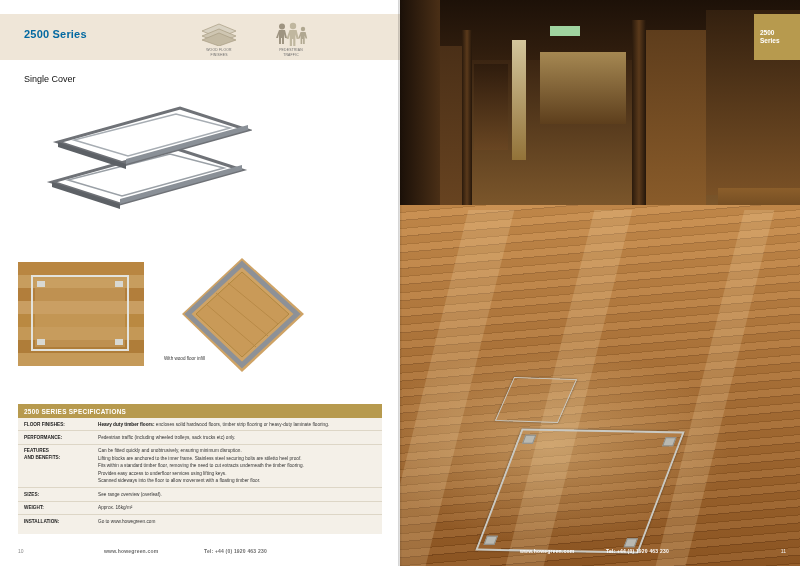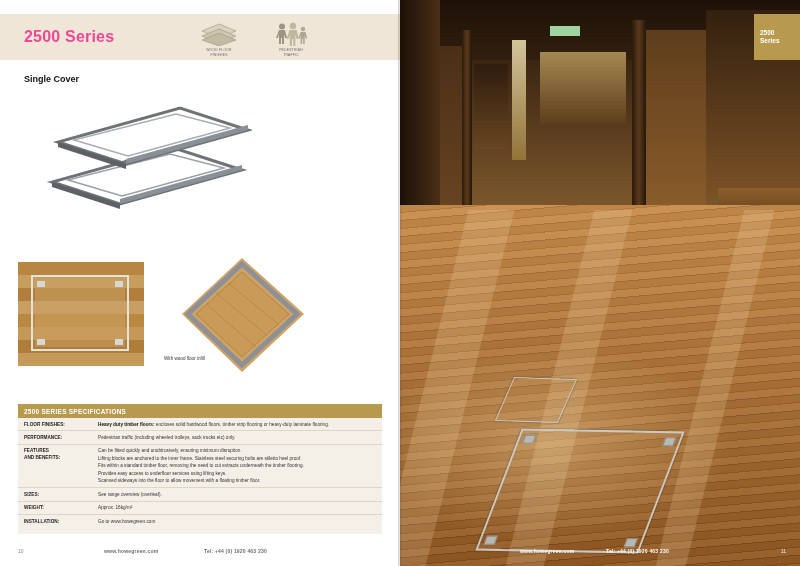--- a/index.html
+++ b/index.html
@@ -27,23 +27,23 @@
   }
   .header-band {
     position: absolute;
     left: 0; top: 14px;
     width: 400px; height: 46px;
     background: #efe6d8;
   }
   .header-title {
     position: absolute;
     left: 24px; top: 28px;
-    font-size: 16px;
-    font-weight: bold;
-    color: #ec4899;
+    font-size: 11px;
+    font-weight: bold;
+    color: #0369a1;
     letter-spacing: 0.2px;
   }
   .icon-group {
     position: absolute;
     top: 22px;
     left: 196px;
     display: flex;
     gap: 26px;
   }
   .icon-item {
@@ -60,21 +60,21 @@
     font-size: 3.4px;
     color: #6b6b6b;
     line-height: 1.35;
     margin-top: 2px;
     letter-spacing: 0.2px;
   }
   .subtitle {
     position: absolute;
     left: 24px; top: 74px;
     font-size: 9px;
-    font-weight: bold;
+    font-weight: normal;
     color: #111111;
   }
 
   
   .frame-art {
     position: absolute;
     left: 42px; top: 96px;
     width: 210px; height: 120px;
   }
 

